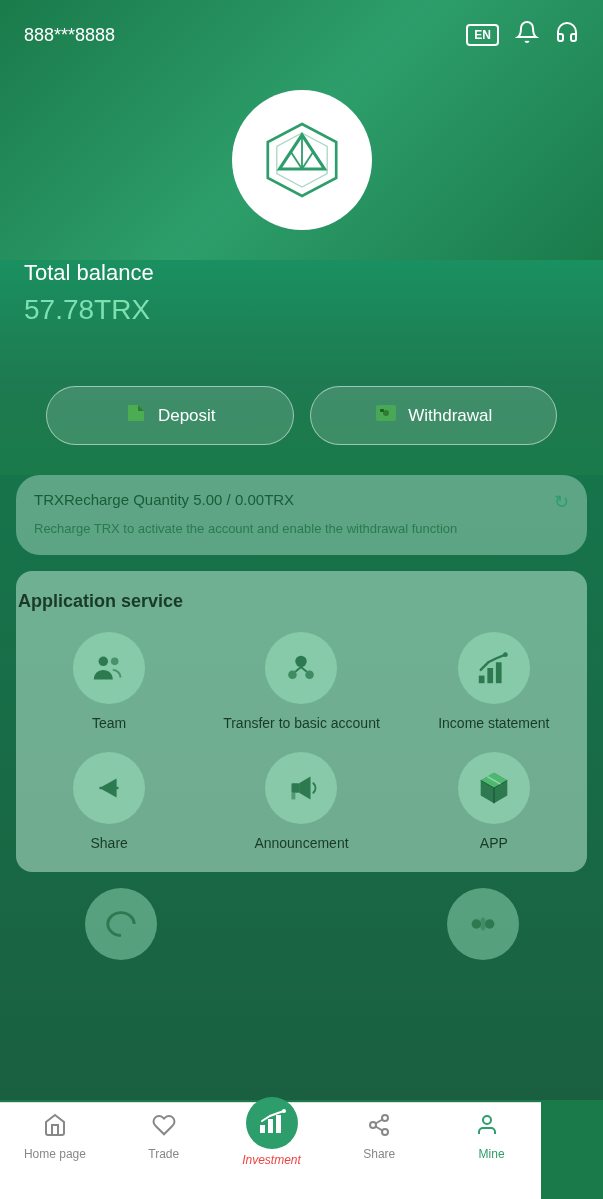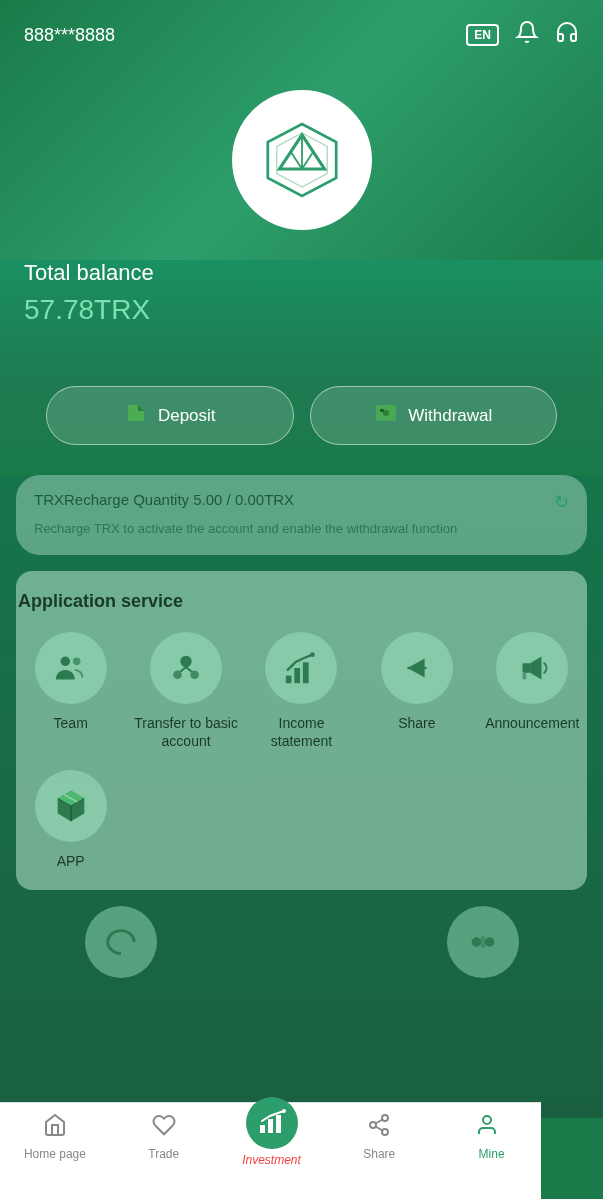--- a/index.html
+++ b/index.html
@@ -166,21 +166,21 @@
 
     .app-service-title {
       font-size: 18px;
       font-weight: bold;
       color: #1a3a28;
       margin-bottom: 20px;
     }
 
     .service-grid {
       display: grid;
-      grid-template-columns: repeat(5, 1fr);
+      grid-template-columns: repeat(3, 1fr);
       gap: 20px 10px;
     }
 
     .service-item {
       display: flex;
       flex-direction: column;
       align-items: center;
       gap: 10px;
       cursor: pointer;
     }

